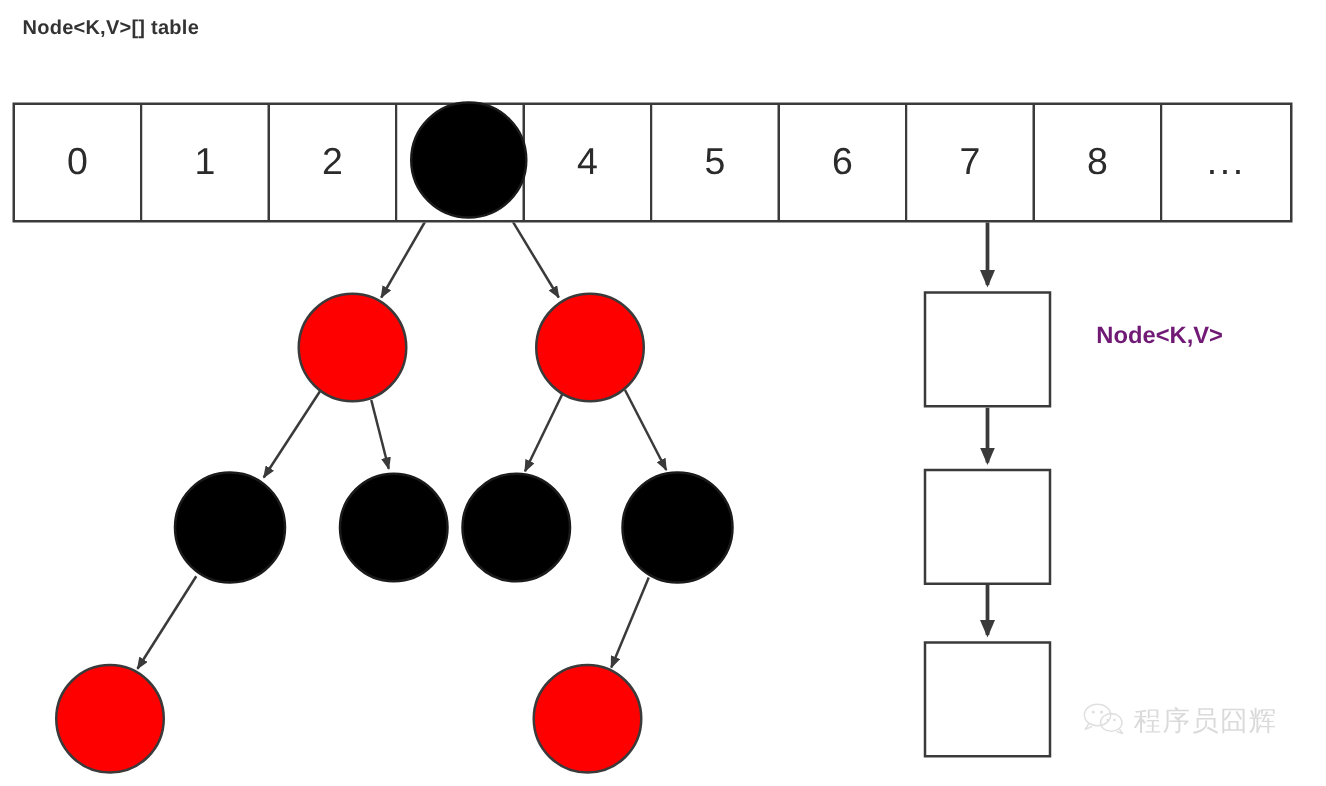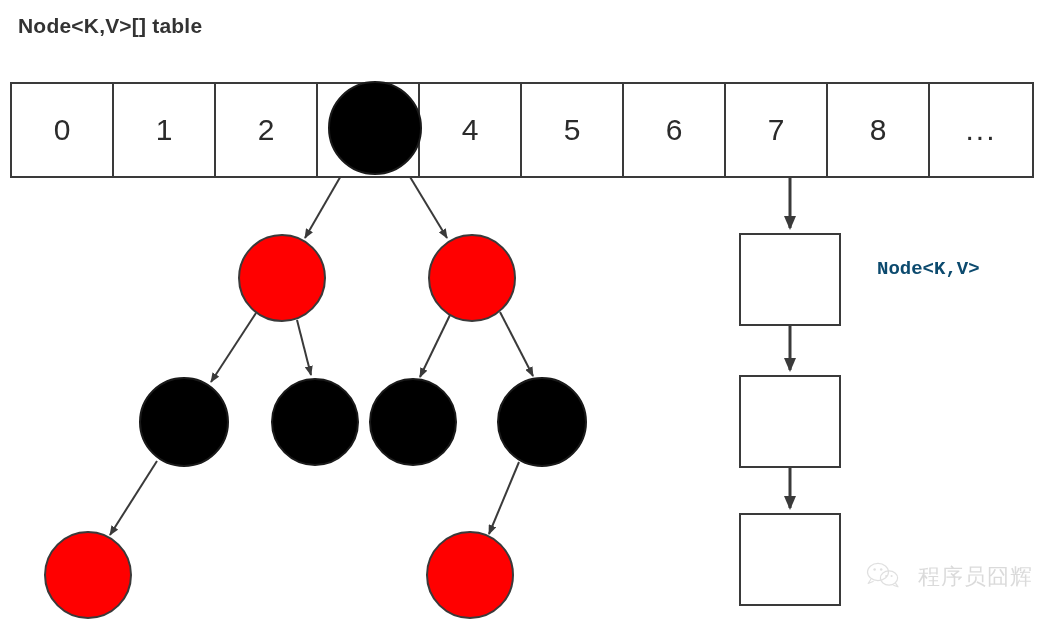--- a/index.html
+++ b/index.html
@@ -24,21 +24,21 @@
     top: 0;
     width: 1061px;
     height: 629px;
   }
 
   
   .title-label {
     position: absolute;
     left: 18px;
     top: 14px;
-    font-size: 21px;
+    font-size: 16px;
     font-weight: bold;
     color: #333333;
     letter-spacing: 0.2px;
     white-space: nowrap;
   }
 
   
   .bucket-table {
     position: absolute;
     left: 10px;
@@ -91,35 +91,34 @@
     box-sizing: border-box;
     border: 2px solid #3a3a3a;
     background: #ffffff;
   }
 
   
   .side-label {
     position: absolute;
     font-size: 19px;
     font-weight: bold;
-    color: #0c4a6e;
+    color: #701a75;
     white-space: nowrap;
-    font-family: Liberation Mono, monospace;
   }
   .label-treenode { left: 20px; top: 309px; }
   .label-node     { left: 877px; top: 258px; }
 
   
   .watermark {
     position: absolute;
     left: 866px;
     top: 562px;
     display: flex;
     align-items: flex-start;
-    gap: 18px;
+    gap: 7px;
     opacity: 0.30;
     pointer-events: none;
   }
   .watermark-text {
     font-size: 22px;
     color: #888888;
     letter-spacing: 1px;
     font-family: "Liberation Sans", sans-serif;
     white-space: nowrap;
   }

